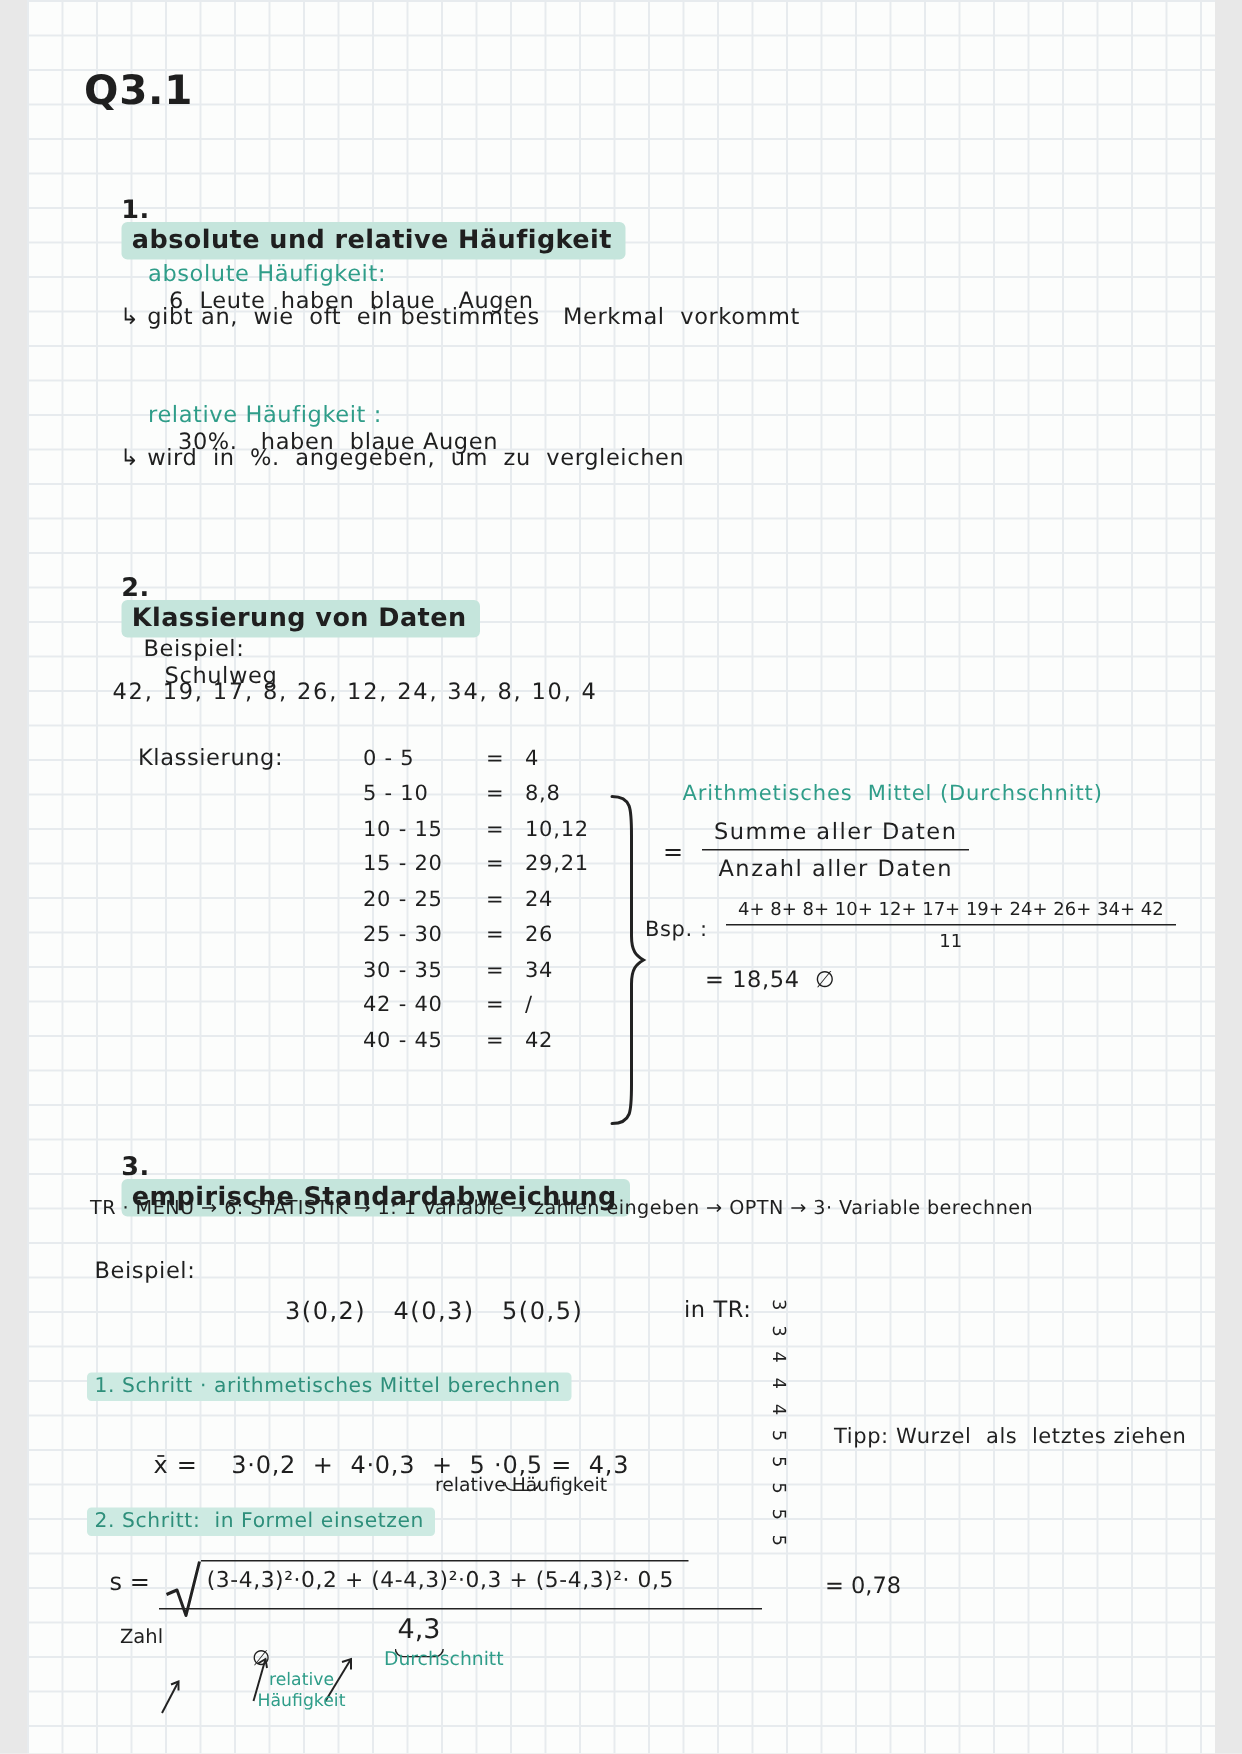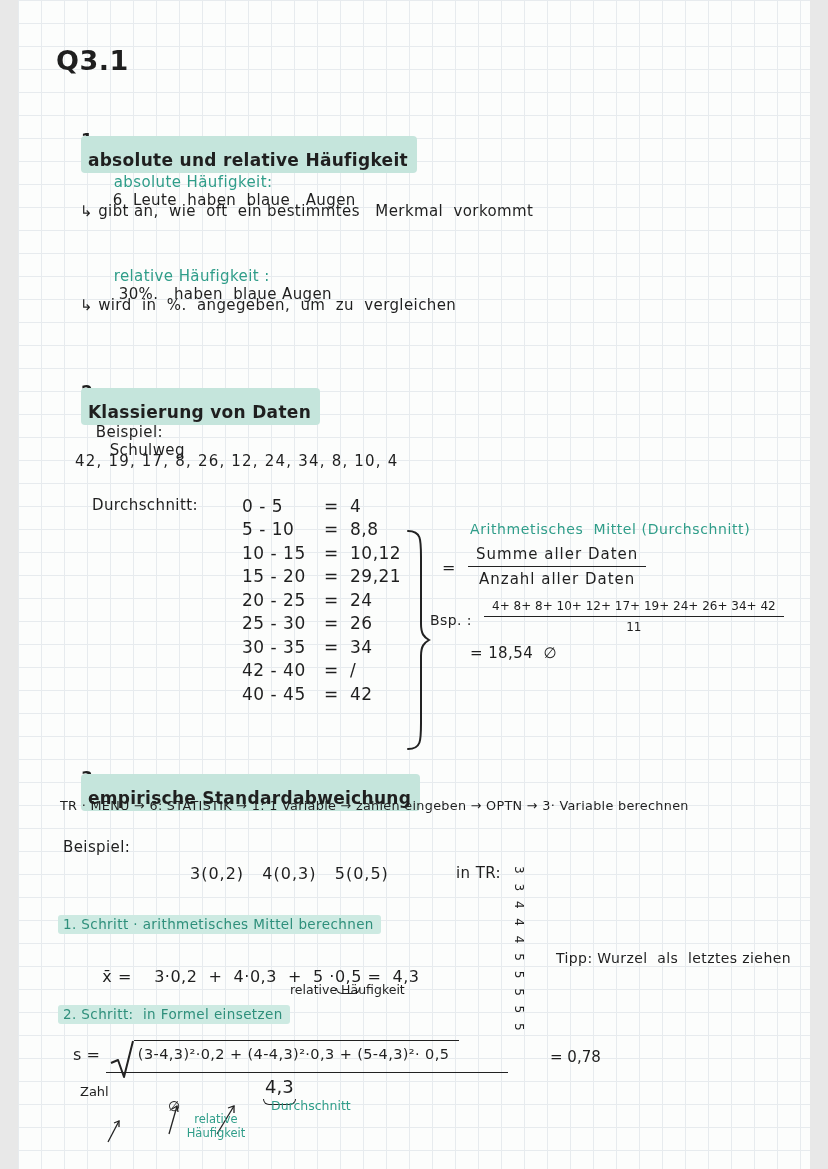--- a/index.html
+++ b/index.html
@@ -11,28 +11,28 @@
     background-image:
       linear-gradient(#e7ebee 1px, transparent 1px),
       linear-gradient(90deg, #e7ebee 1px, transparent 1px);
     background-size:23px 23px;
     font-family:"DejaVu Sans", sans-serif;
     color:#1f1f1f;
     overflow:hidden;
   }
   .abs { position:absolute; white-space:pre; }
   .hand { font-size:15px; letter-spacing:0.4px; }
-  .teal { color:#2f9d89;margin-left:15px; }
+  .teal { color:#2f9d89; }
   .title { font-size:27px; font-weight:bold; letter-spacing:0.5px; }
   .heading { font-size:17px; font-weight:bold; letter-spacing:0.3px; }
-  .hl { background:#c5e5dc; border-radius:4px; padding:14px 9px 3px 7px; }
+  .hl { background:#c5e5dc; border-radius:4px; padding:2px 9px 3px 7px; }
   .hl2 { background:#cdeae2; border-radius:3px; padding:1px 7px 2px 5px; color:#2e8f7b; font-size:13.5px; letter-spacing:0.4px; }
 
   
-  .ktable { position:absolute; left:224px; top:494px; font-size:17px; }
+  .ktable { position:absolute; left:224px; top:494px; font-size:14px; }
   .krow { display:grid; grid-template-columns:82px 26px 90px; height:23.5px; align-items:center; letter-spacing:0.5px; }
 
   
   .frac { position:absolute; text-align:center; }
   .frac .num { display:block; border-bottom:1.6px solid #222; padding:0 8px 3px 8px; }
   .frac .den { display:block; padding-top:3px; }
 
   
   .underbrace {
     position:absolute; height:5px;
@@ -80,21 +80,21 @@
     <span class="hl">Klassierung von Daten</span>
   </div>
 
   <div class="abs hand" style="left:57px; top:405px;">
     <span>Beispiel:</span>
     <span style="margin-left:14px;">Schulweg</span>
   </div>
 
   <div class="abs hand" style="left:57px; top:452px; letter-spacing:1.2px;">42, 19, 17, 8, 26, 12, 24, 34, 8, 10, 4</div>
 
-  <div class="abs hand" style="left:74px; top:496px;">Durchschnitt:</div>
+  <div class="abs hand" style="left:74px; top:496px;">Klassierung:</div>
 
   <div class="ktable">
     <div class="krow">
         <span>0 - 5</span>
         <span>=</span>
         <span>4</span>
       </div>
     <div class="krow">
         <span>5 - 10</span>
         <span>=</span>

